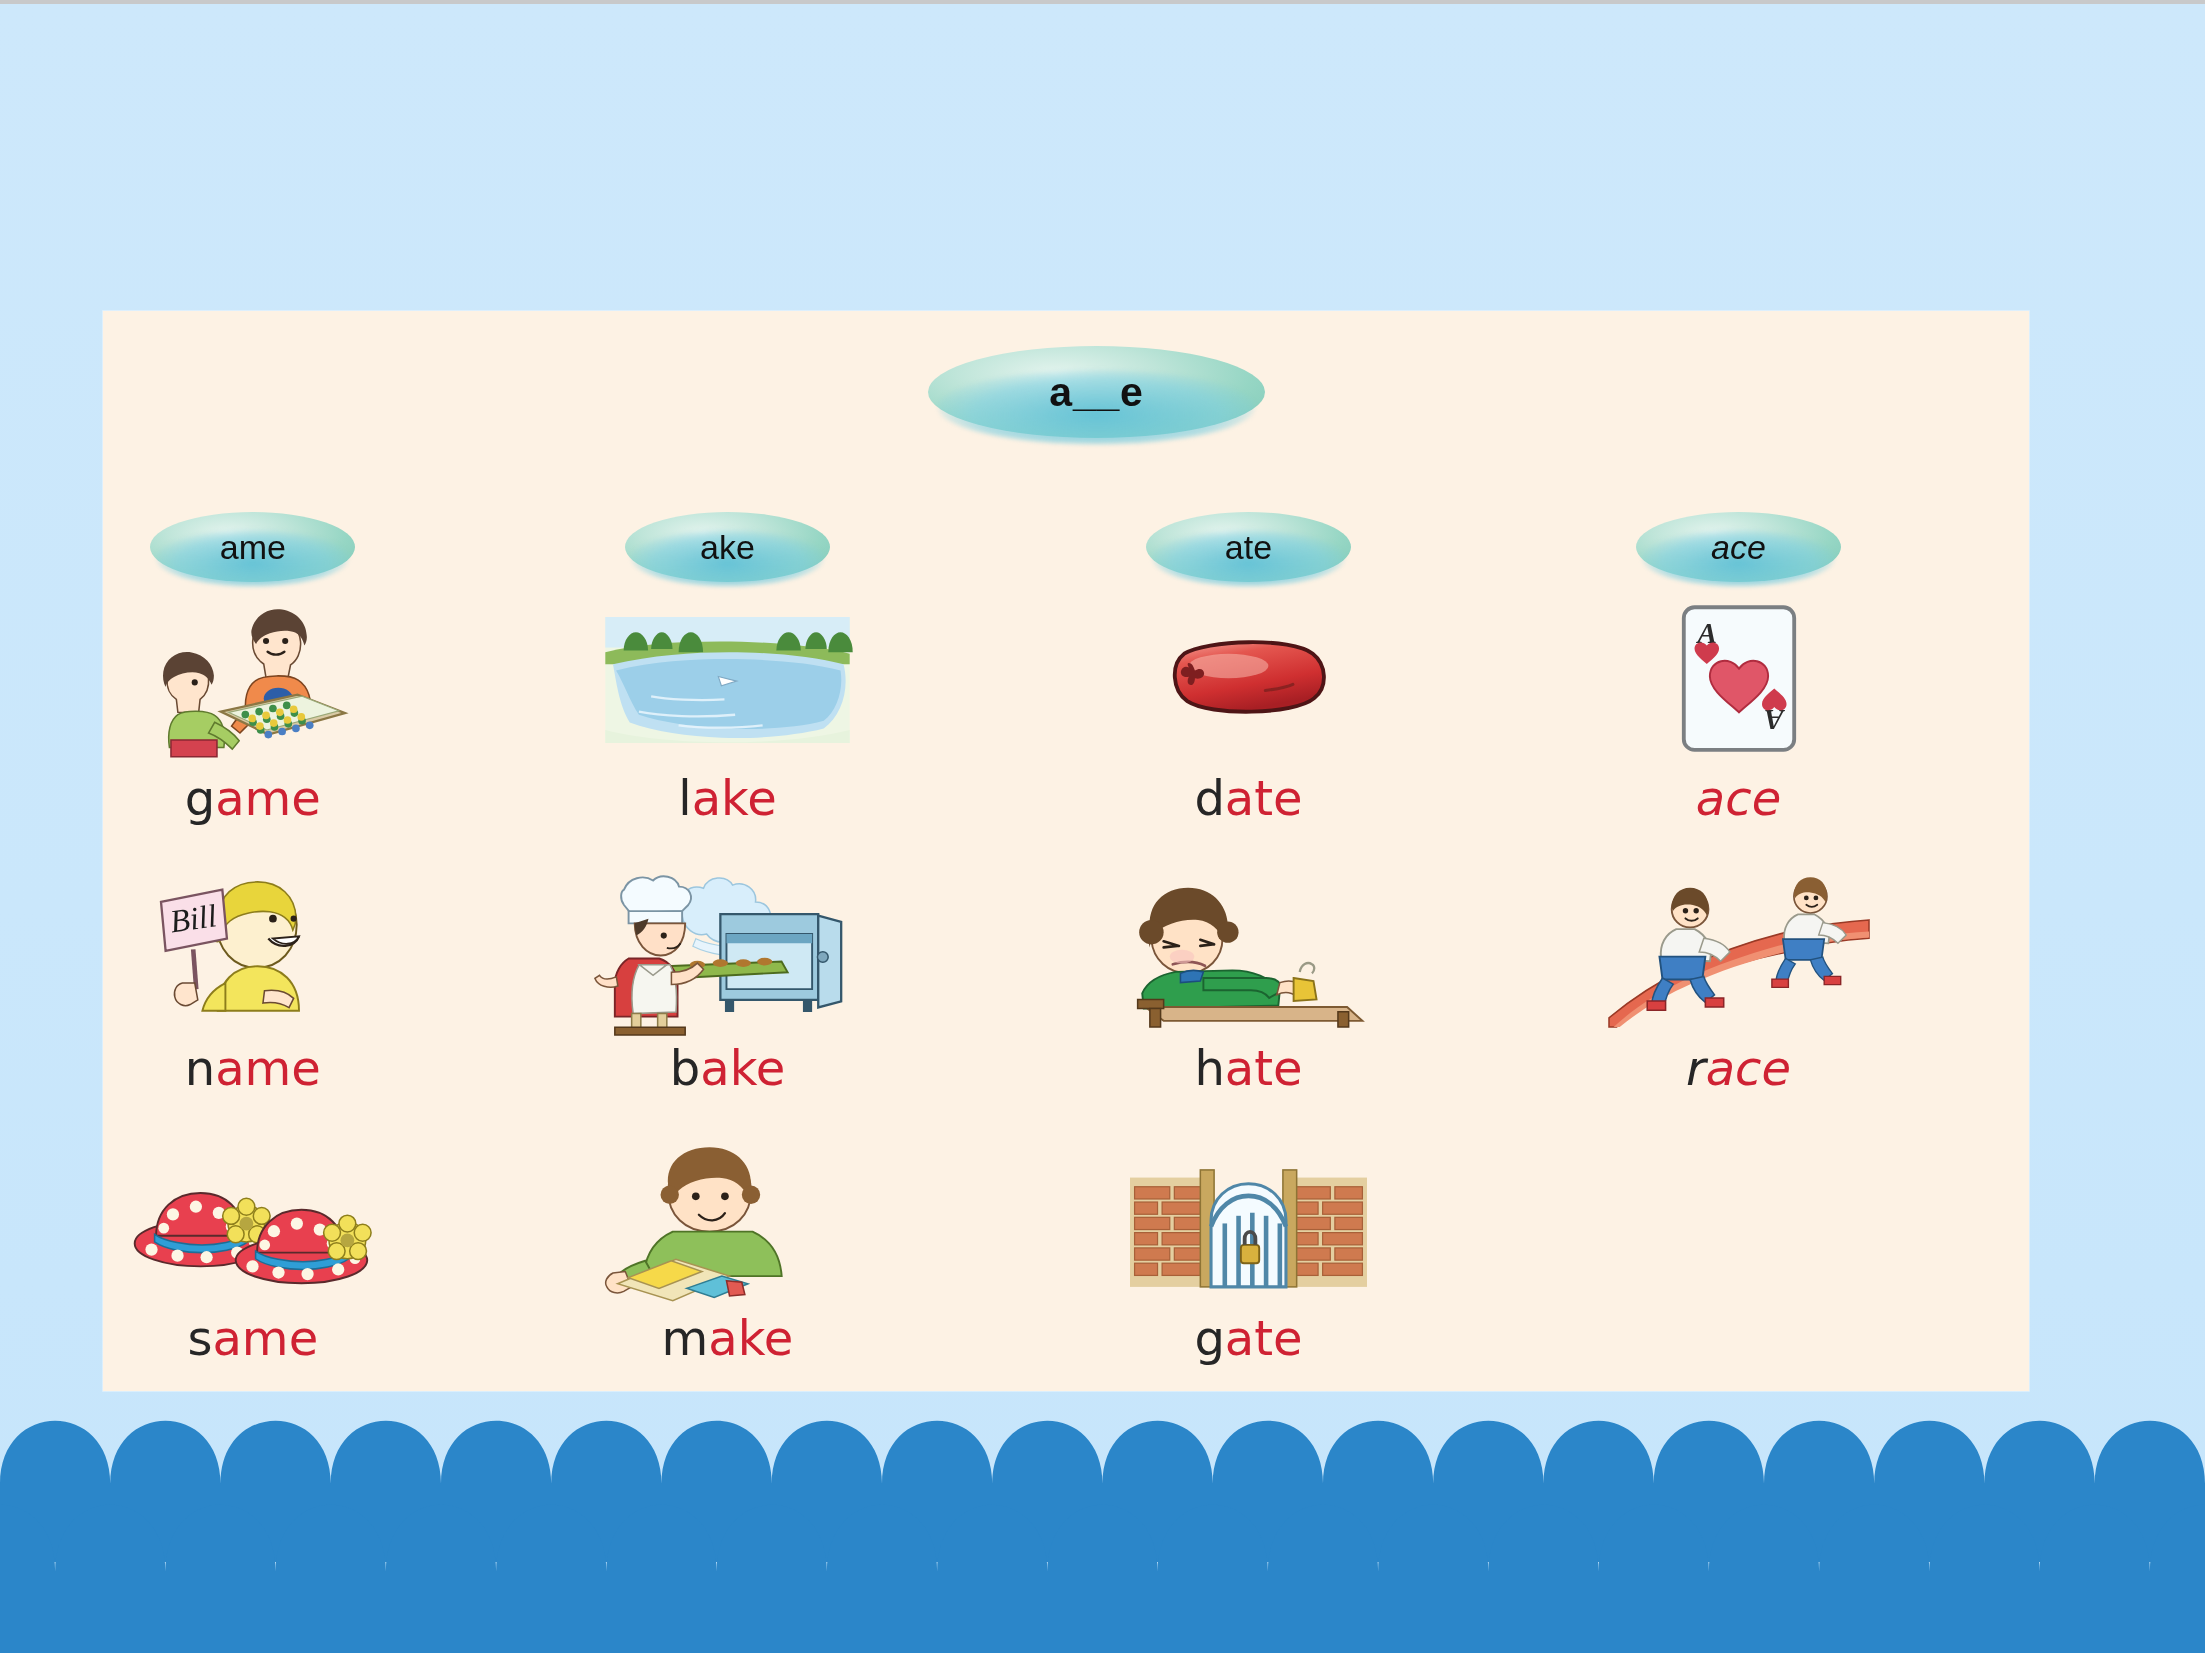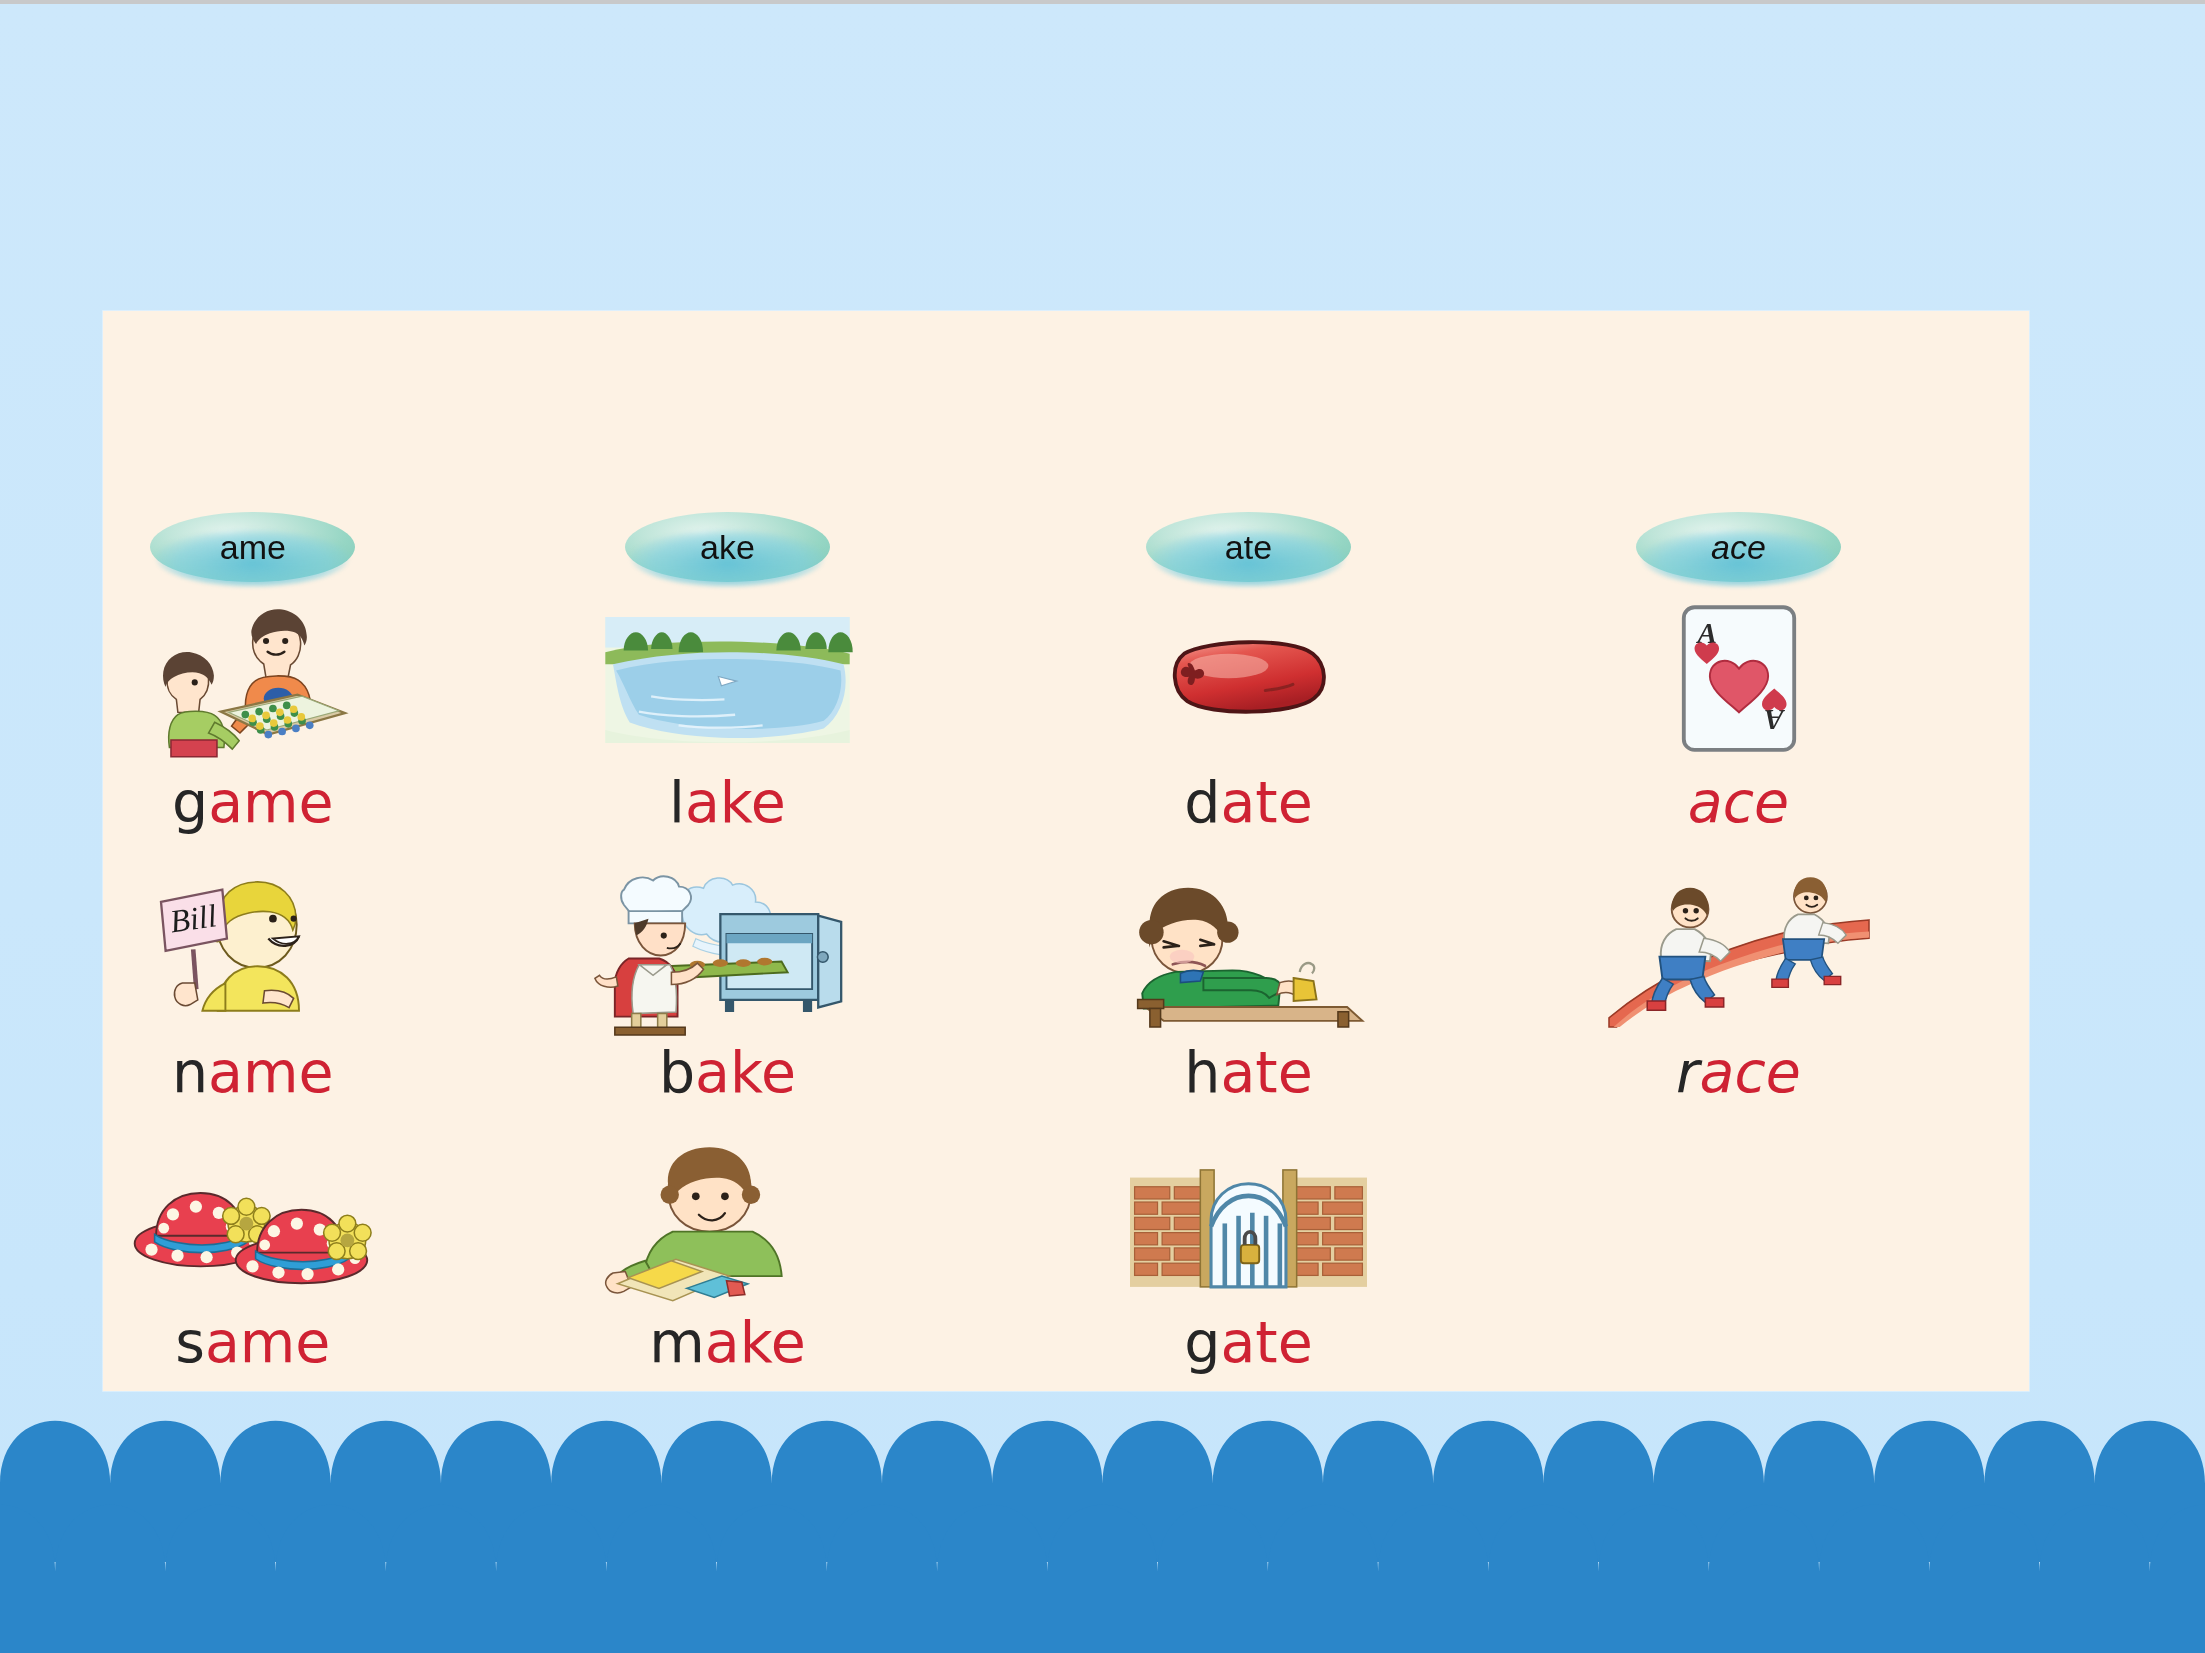--- a/index.html
+++ b/index.html
@@ -108,21 +108,21 @@
     display:flex; flex-direction:column; align-items:center; justify-content:flex-start;
   }
   .art {
     position:relative;
     width:306px; height:182px;
     display:flex; align-items:center; justify-content:center;
   }
   .art svg { display:block; overflow:visible; }
   .word {
     font-family:"DejaVu Sans", sans-serif;
-    font-size:57px;
+    font-size:48px;
     font-weight:normal;
     letter-spacing:0px;
     line-height:1;
     margin-top:3.1px;
     white-space:pre;
   }
   .word .onset { color:#262626; }
   .word .rime  { color:#cf2233; }
 
   
@@ -134,20 +134,23 @@
 </head>
 <body>
 
 <div id="slide">
 
   <div id="top-gray-strip"></div>
 
 
   <div id="panel"></div>
 
+  <div id="pill-main" class="pill">
+    <span class="pill-text">a__e</span>
+  </div>
 
   <div class="column" id="col-0">
     <div class="col-head">
       <div class="pill group-pill">
         <span>ame</span>
       </div>
     </div>
 
     <div class="entry">
       <div class="art">

